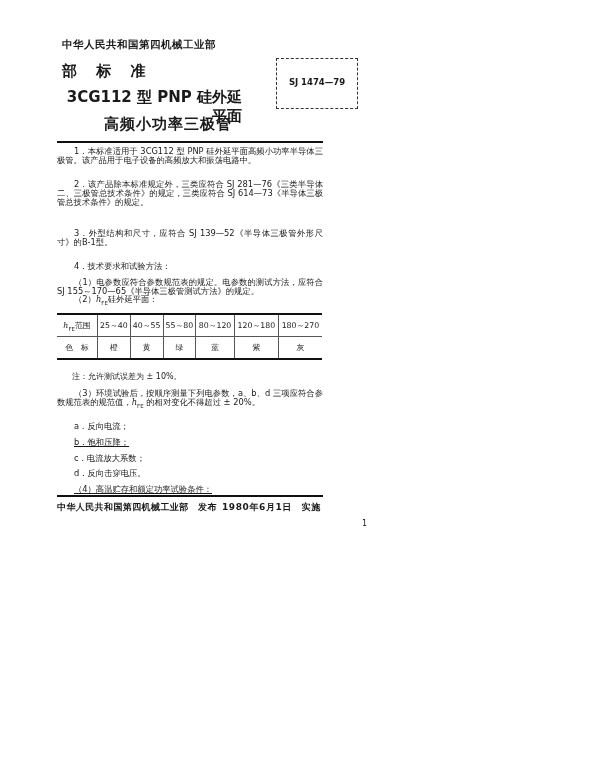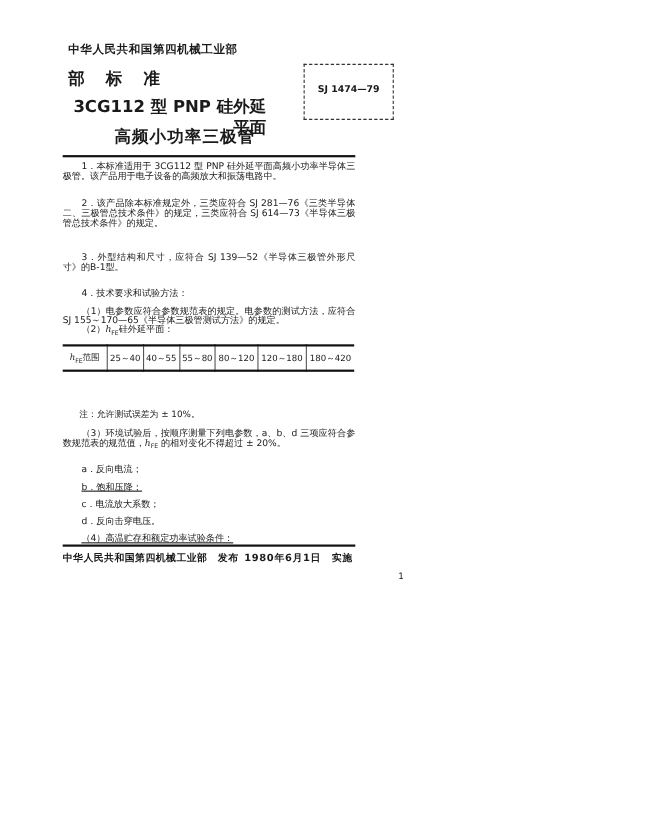--- a/index.html
+++ b/index.html
@@ -53,21 +53,30 @@
 
 <table class="hfe">
   <tbody>
       <tr class="r1">
     <td style="width:40px;"><i>h</i><sub>FE</sub><span>范围</span></td>
     <td>25～40</td>
     <td>40～55</td>
     <td>55～80</td>
     <td>80～120</td>
     <td>120～180</td>
-    <td>180～420</td>
+    <td>180～270</td>
+  </tr>
+  <tr>
+    <td>色　标</td>
+    <td>橙</td>
+    <td>黄</td>
+    <td>绿</td>
+    <td>蓝</td>
+    <td>紫</td>
+    <td>灰</td>
   </tr>
 </tbody>
   </table>
 
 <div class="abs note">注：允许测试误差为 ± 10%。</div>
 
 <div class="abs para indent" style="top:389px;">
   <span>（3）环境试验后，按顺序测量下列电参数，a、b、d 三项应符合参数规范表的规范值，</span><i>h</i><sub>FE</sub><span> 的相对变化不得超过 ± 20%。</span>
 </div>
 <div class="abs para indent" style="top:422px;">a．反向电流；</div>

